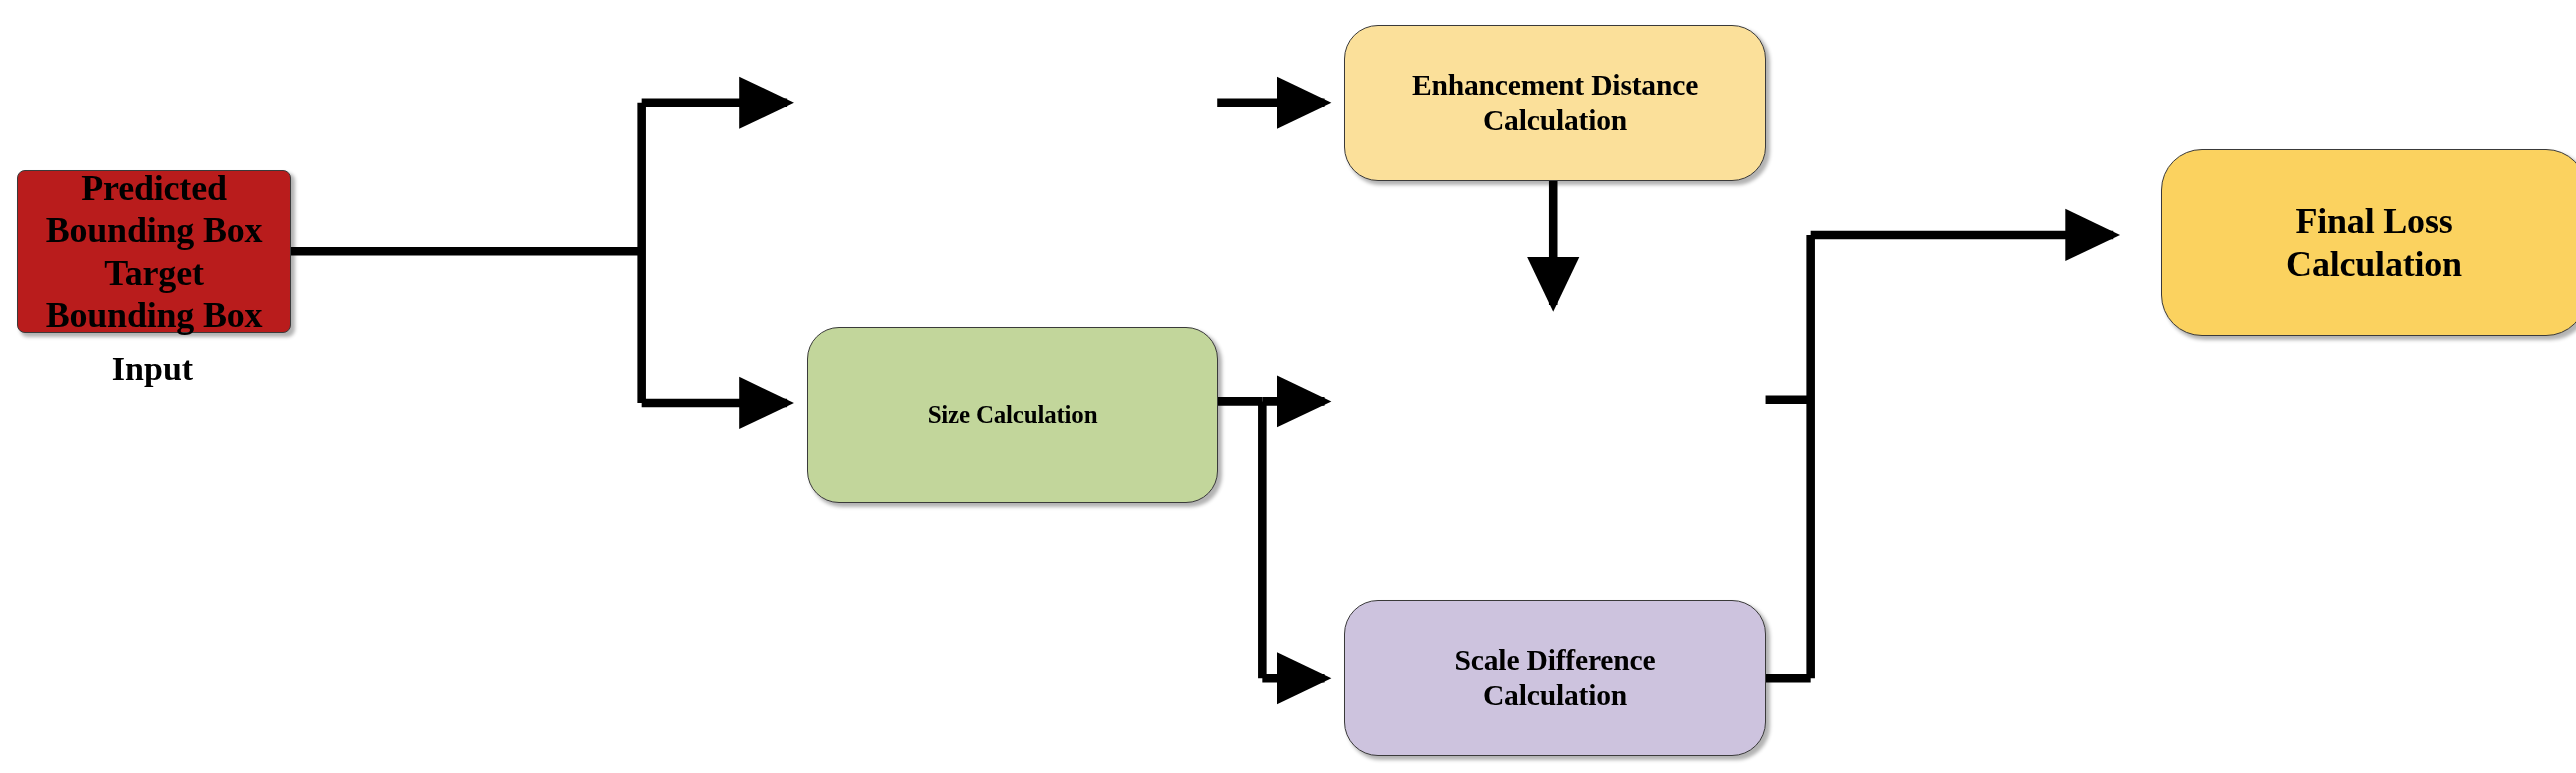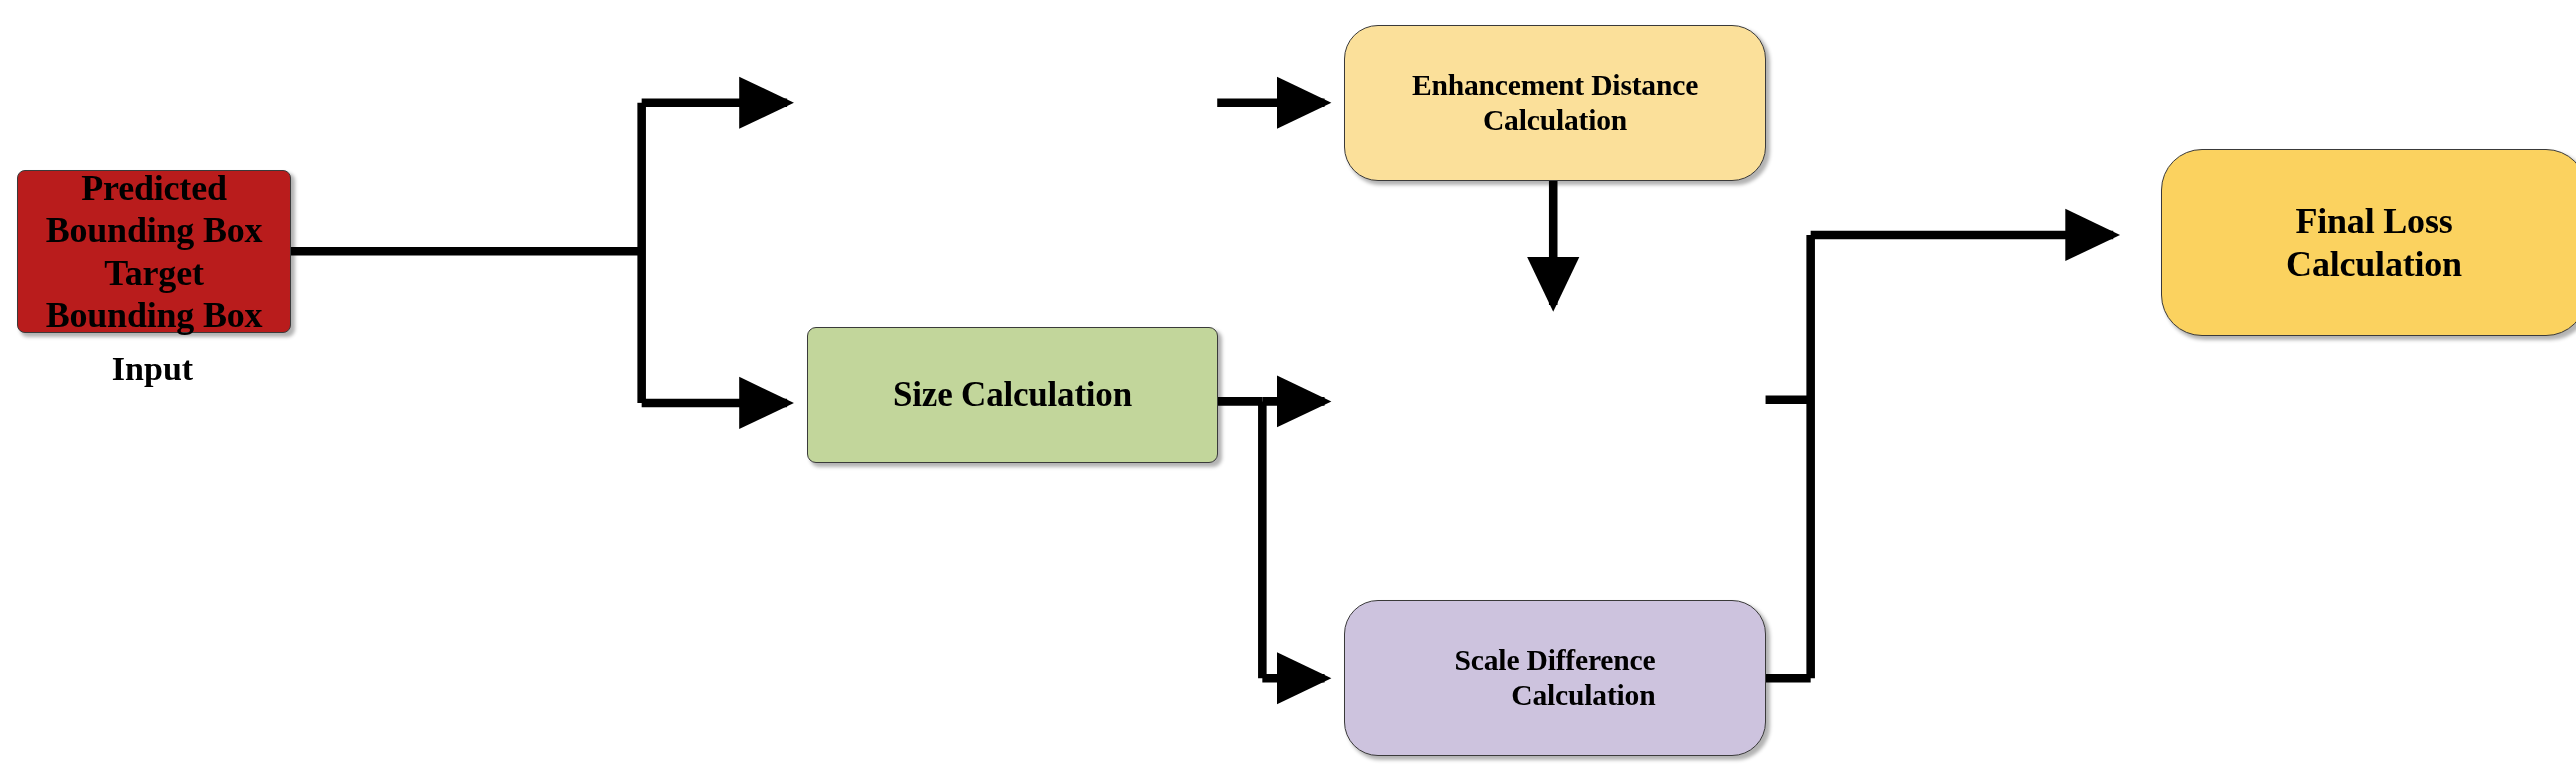--- a/index.html
+++ b/index.html
@@ -98,26 +98,26 @@
 Target Bounding Box</span>
   </div>
   <div class="caption" id="caption-input" style="left: 17px; width: 271px; top: 350px; font-size: 34px;">Input</div>
 
 
   <div class="node-box" id="node-wasserstein" style="left: 1344px; top: 25px; width: 422px; height: 156px; background: rgb(251, 224, 154); font-size: 29.6px; border-radius: 34px; border-color: rgb(58, 58, 58);">
     <span class="node-label">Enhancement Distance
 Calculation</span>
   </div>
 
-  <div class="node-box" id="node-size" style="left: 807px; top: 327px; width: 411px; height: 136px; background: rgb(194, 214, 155); font-size: 35px; border-radius: 9px; border-color: rgb(58, 58, 58);">
+  <div class="node-box" id="node-size" style="left: 807px; top: 327px; width: 411px; height: 176px; background: rgb(194, 214, 155); font-size: 25px; border-radius: 32px; border-color: rgb(58, 58, 58);">
     <span class="node-label">Size Calculation</span>
   </div>
 
 
-  <div class="node-box" id="node-scale" style="left: 1344px; top: 600px; width: 422px; height: 156px; background: rgb(205, 195, 222); font-size: 29.6px; border-radius: 34px; border-color: rgb(58, 58, 58); text-align: right;">
+  <div class="node-box" id="node-scale" style="left: 1344px; top: 600px; width: 422px; height: 156px; background: rgb(205, 195, 222); font-size: 29.6px; border-radius: 34px; border-color: rgb(58, 58, 58);">
     <span class="node-label">Scale Difference
 Calculation</span>
   </div>
 
   <div class="node-box" id="node-final" style="left: 2133px; top: 149px; width: 426px; height: 187px; background: rgb(251, 210, 95); font-size: 36px; border-radius: 41px; border-color: rgb(58, 58, 58); margin-left: 28px;">
     <span class="node-label">Final Loss
 Calculation</span>
   </div>
 
 </div>

